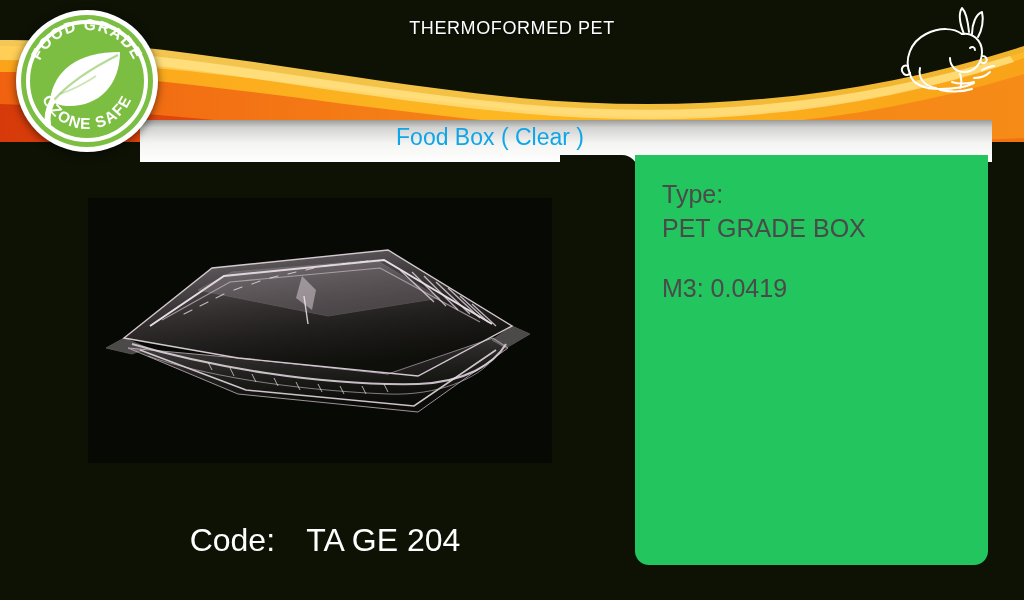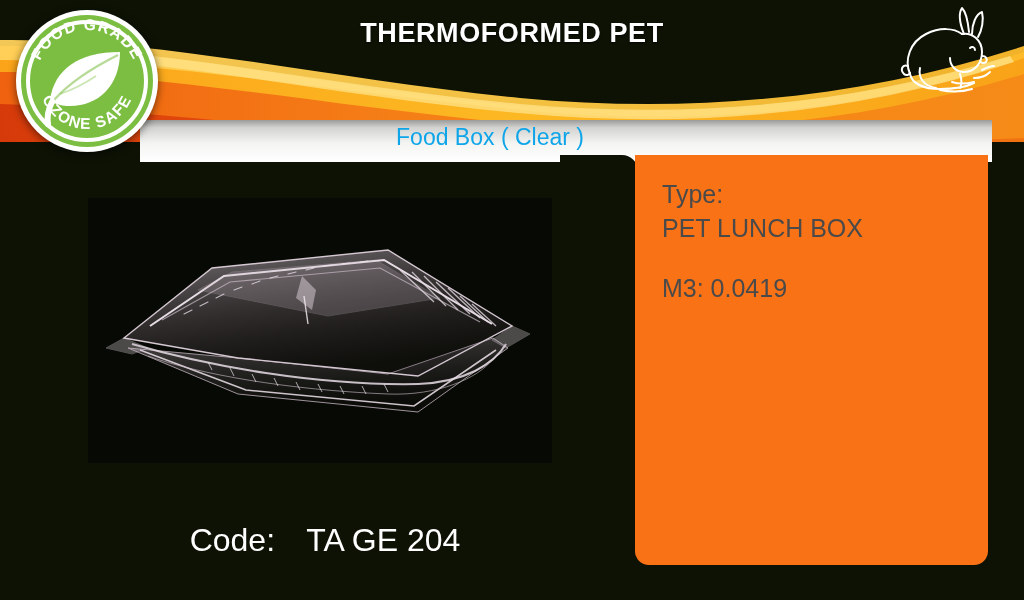--- a/index.html
+++ b/index.html
@@ -19,22 +19,22 @@
   }
 
   
   .header-title {
     position: absolute;
     top: 18px;
     left: 0;
     width: 1024px;
     text-align: center;
     color: #ffffff;
-    font-size: 27px;
-    font-weight: bold;
+    font-size: 18px;
+    font-weight: normal;
     letter-spacing: 0.6px;
     z-index: 14;
     text-shadow: 0 1px 2px rgba(0,0,0,0.7);
   }
 
   
   .wave-wrap {
     position: absolute;
     left: 0;
     top: 0;
@@ -111,21 +111,21 @@
     white-space: nowrap;
   }
 
   
   .info-panel {
     position: absolute;
     left: 635px;
     top: 155px;
     width: 353px;
     height: 410px;
-    background: #f97316;
+    background: #22c55e;
     border-radius: 0 0 14px 14px;
     z-index: 10;
   }
   .info-inner {
     position: absolute;
     left: 27px;
     top: 22px;
     right: 14px;
   }
   .info-block {
@@ -332,21 +332,21 @@
     <span style="display:inline-block;width:14px"></span>
     <span>TA GE 204</span>
   </div>
 
   <div class="panel-notch"></div>
 
   <div class="info-panel">
     <div class="info-inner">
       <div class="info-block">
         <div class="info-label">Type:</div>
-        <div class="info-value">PET LUNCH BOX</div>
+        <div class="info-value">PET GRADE BOX</div>
       </div>
       <div class="info-block">
       </div>
       <div class="info-block">
         <div class="info-label">M3:  0.0419</div>
       </div>
     </div>
   </div>
 
 </div>

